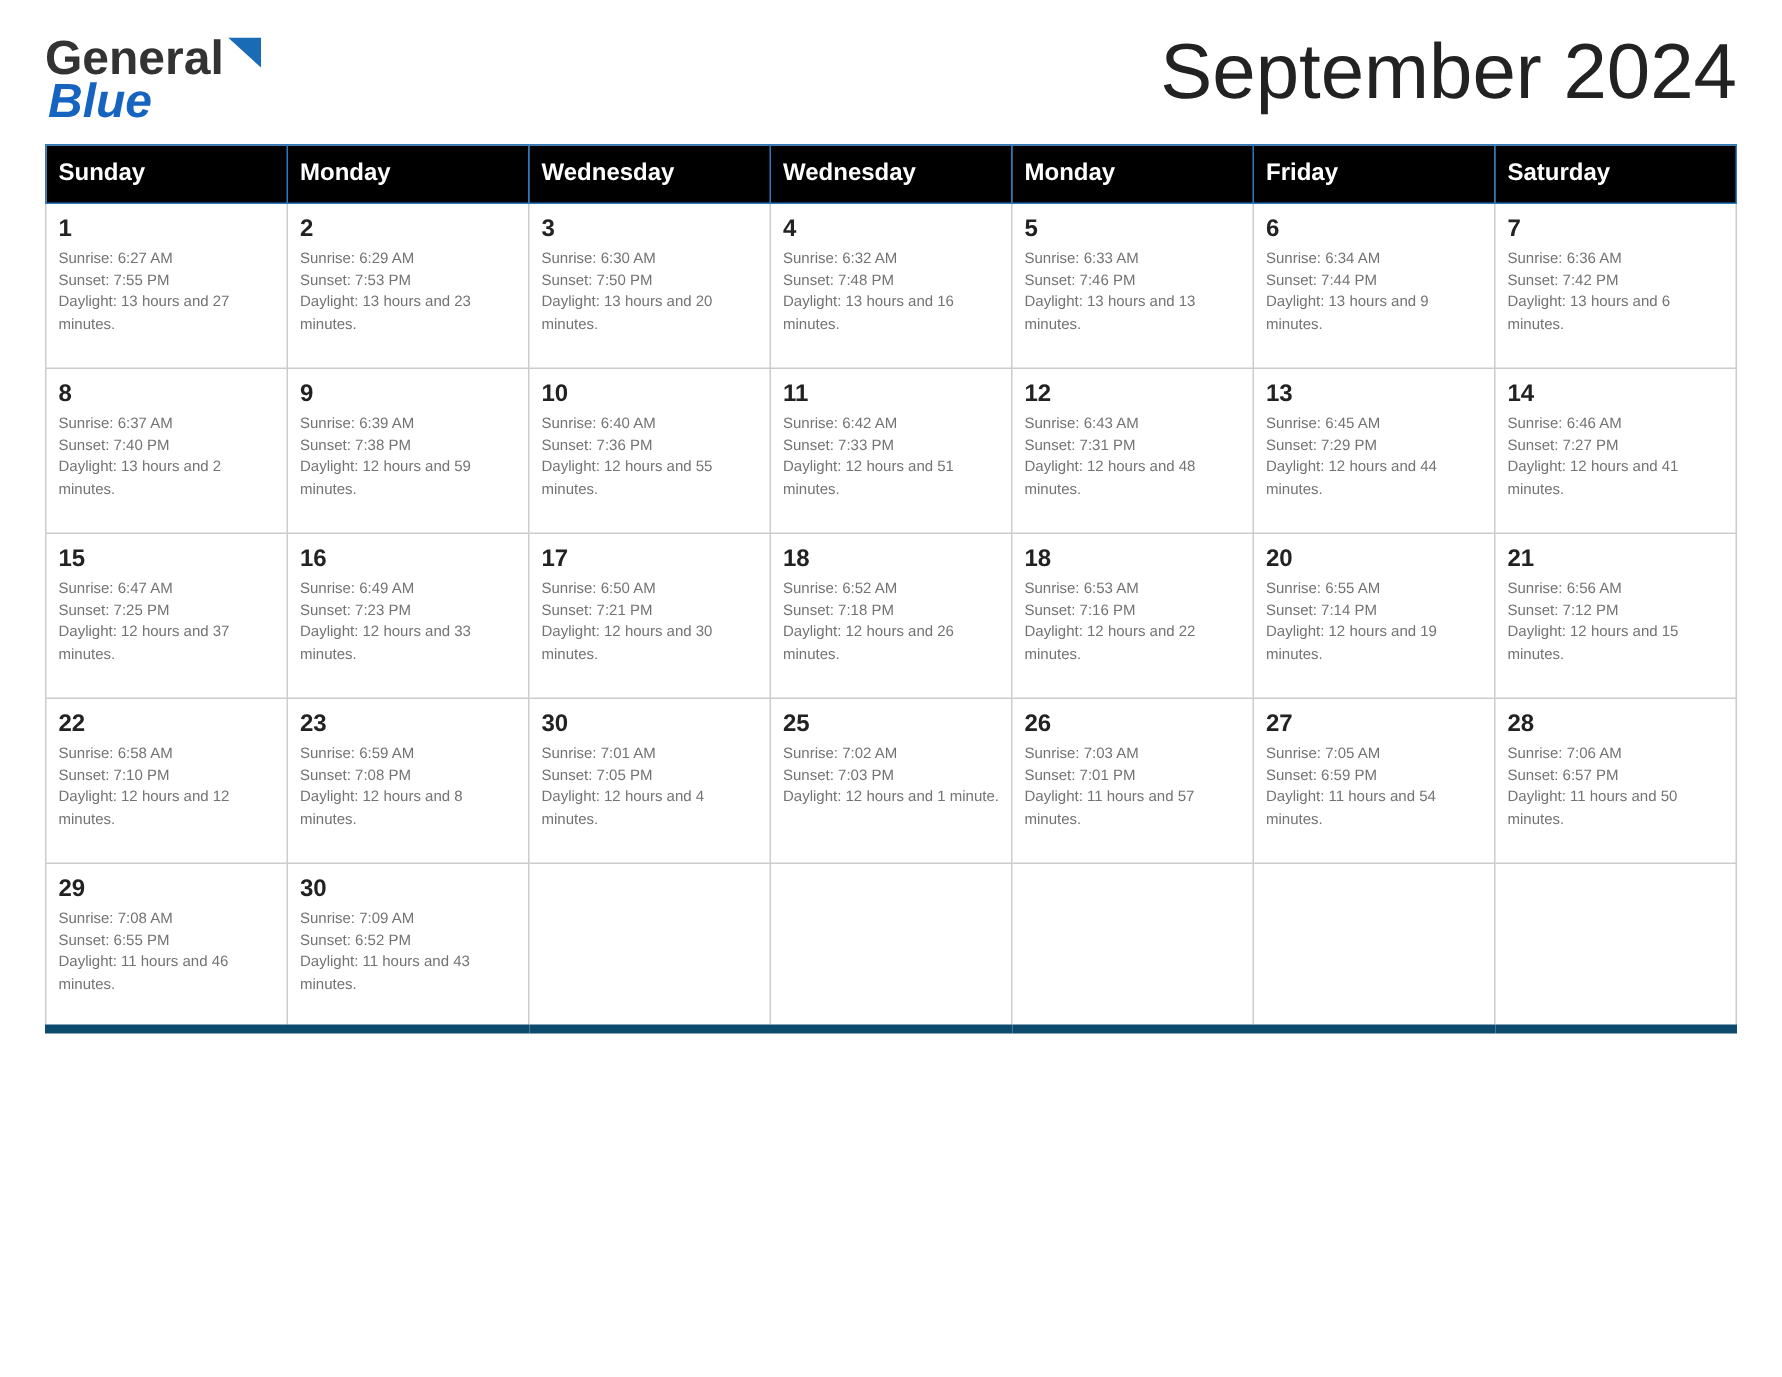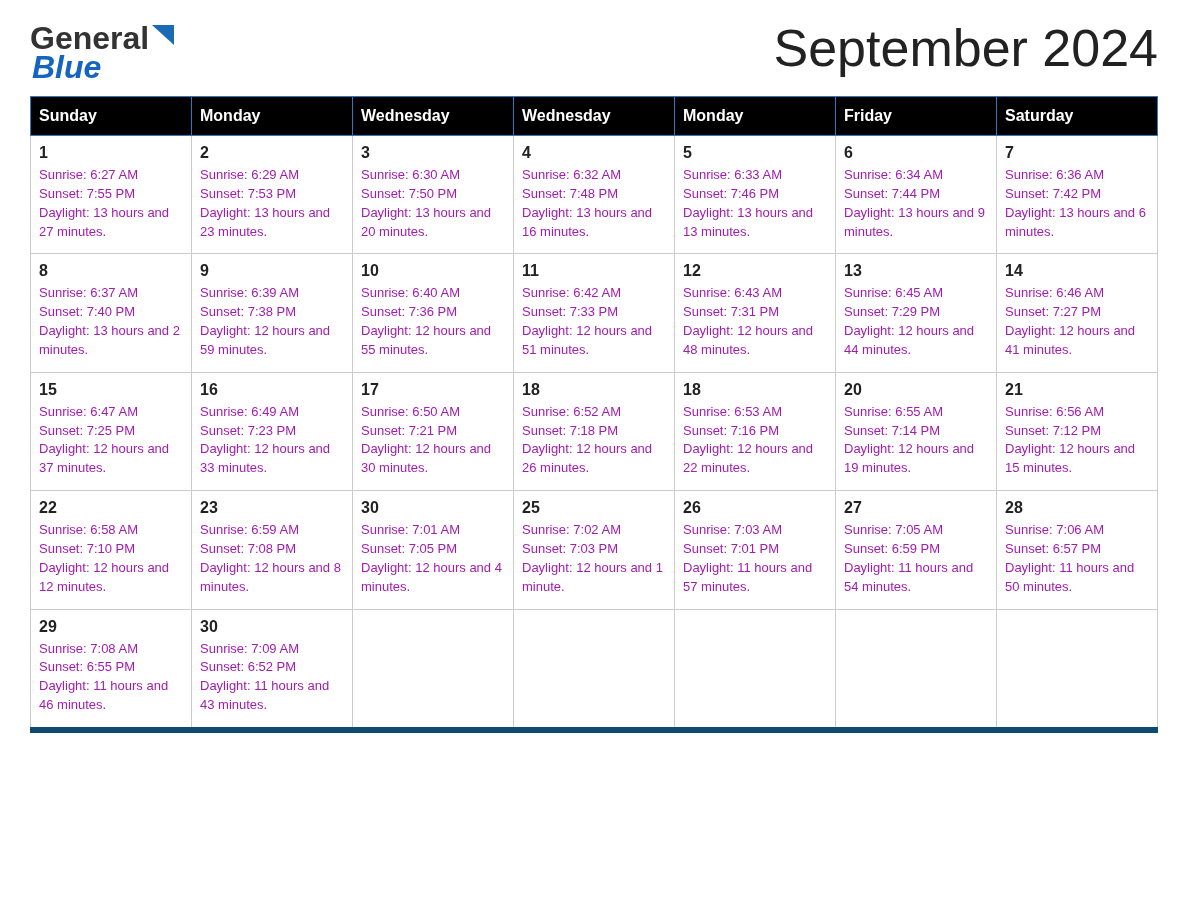--- a/index.html
+++ b/index.html
@@ -59,23 +59,23 @@
       height: 110px;
     }
     .day-number {
       font-size: 16px;
       font-weight: bold;
       display: block;
       margin-bottom: 4px;
       color: #222;
     }
     .day-info {
-      font-size: 13px;
+      font-size: 10px;
       line-height: 1.45;
-      color: #a21caf;
+      color: #737373;
     }
     tbody tr:last-child td {
       border-bottom: 6px solid #0c4a6e;
     }
     .empty-cell {
       background: #fff;
     }
   </style>
 </head>
 <body>

